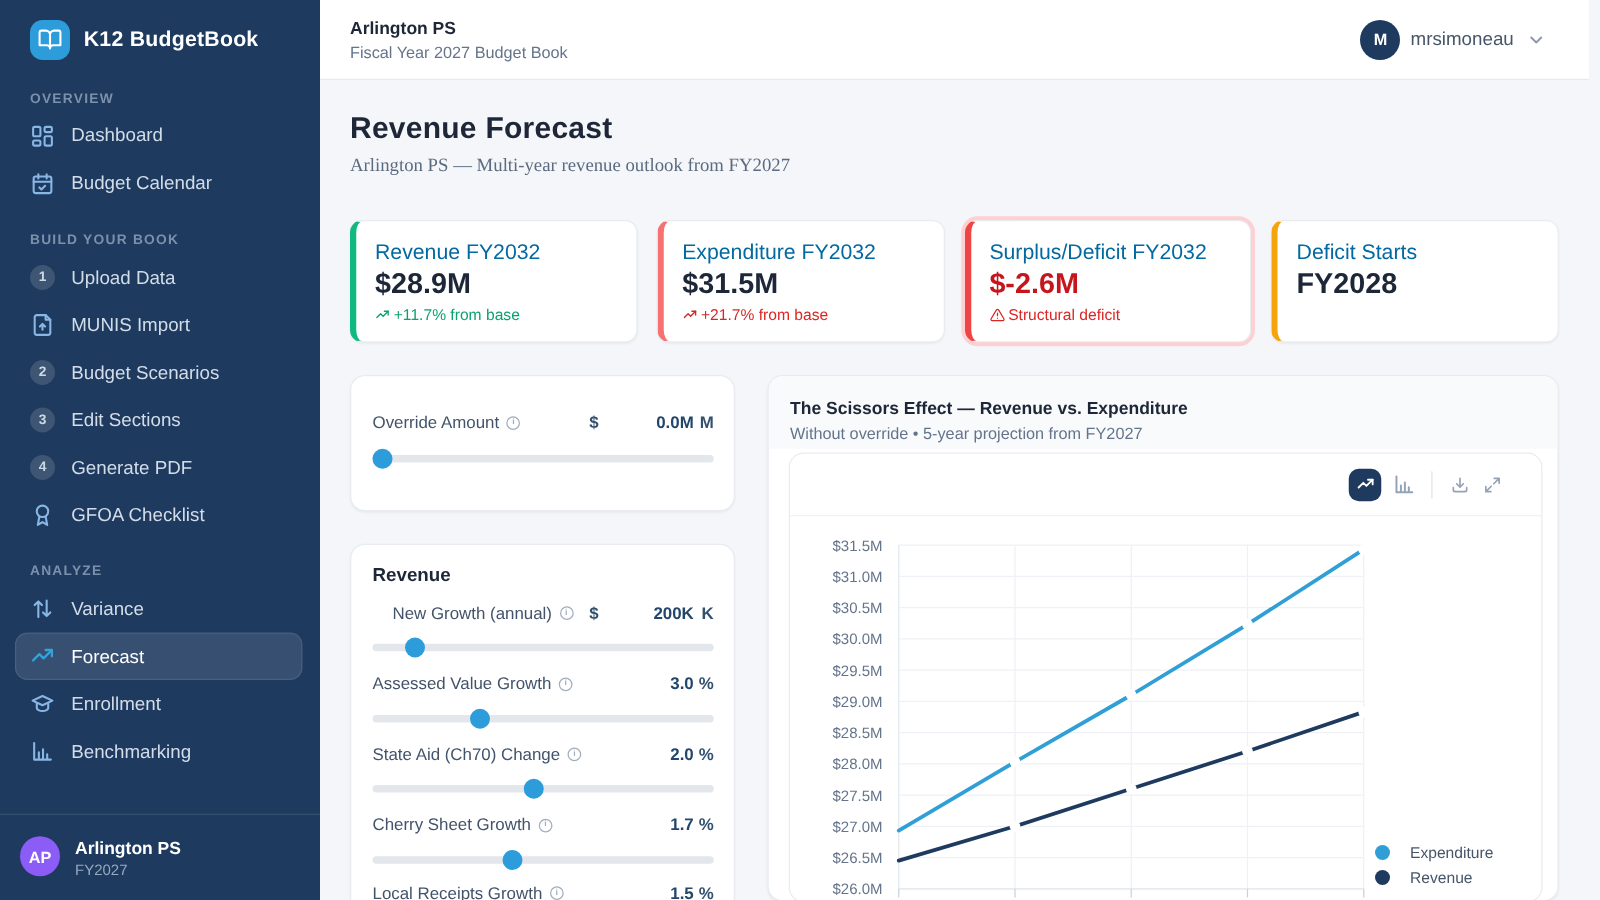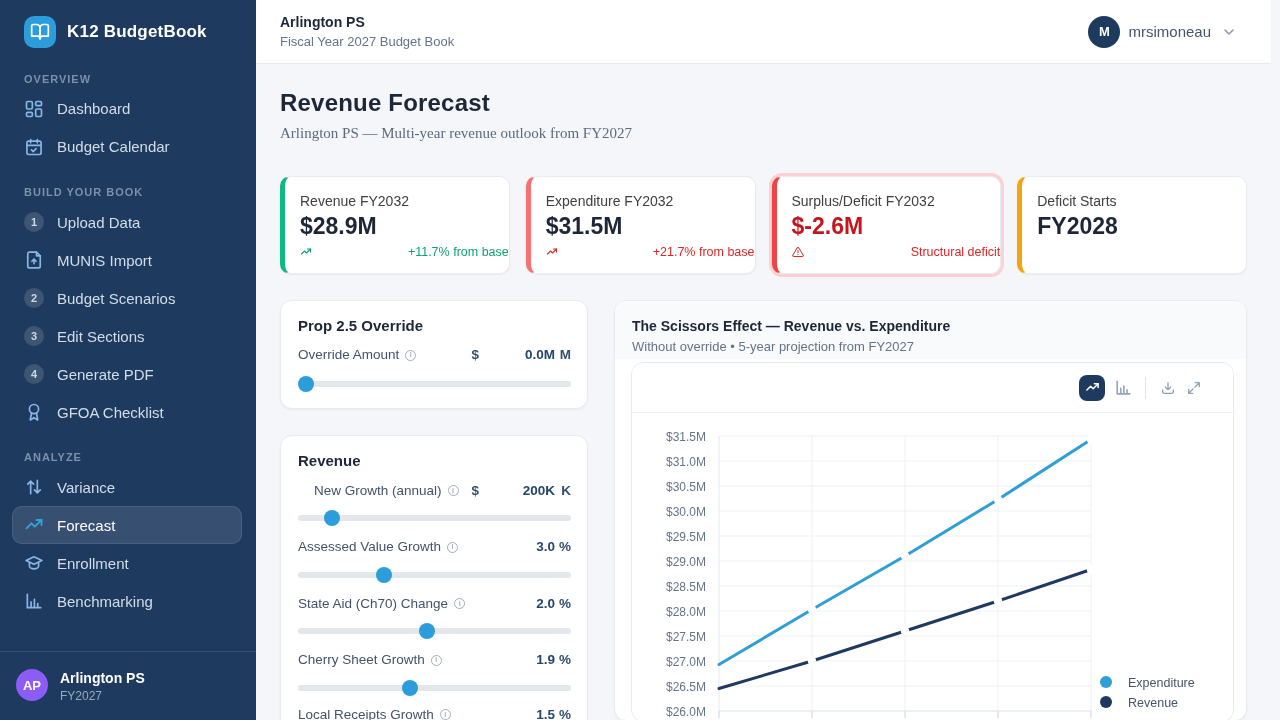--- a/index.html
+++ b/index.html
@@ -34,23 +34,23 @@
 .tb-av { width:32px; height:32px; border-radius:50%; background:#1e3a5f; color:#fff; font-size:13px; font-weight:bold; display:flex; align-items:center; justify-content:center; }
 .tb-name { font-size:15px; color:#475569; margin:0 10px 0 8px; }
 
 .content { padding:25px 24px 0 24px; }
 h1 { font-size:24px; line-height:28px; color:#1d2738; letter-spacing:.2px; }
 .page-sub { font-size:15px; color:#5b6b80; margin-top:8px;font-family:Liberation Serif, serif; }
 
 
 .stats { display:flex; gap:16px; margin-top:34px; }
 .scard { flex:1; background:#fff; border:1px solid #e8ecf1; border-left:5px solid #10b981; border-radius:10px; padding:17px 0 0 15px; height:98px; box-shadow:0 1px 2px rgba(16,24,40,.05); }
-.scard .slabel { font-size:14px; line-height:15px; color:#404040; }
+.scard .slabel { font-size:17px; line-height:15px; color:#0369a1; }
 .scard .sval { font-size:23px; font-weight:bold; color:#1d2738; margin-top:4px; line-height:27px; }
-.scard .sdelta { font-size:12.5px; margin-top:5px; display:flex; align-items:center; gap:3px;justify-content:space-between; }
+.scard .sdelta { font-size:12.5px; margin-top:5px; display:flex; align-items:center; gap:3px; }
 .scard.green { border-left-color:#10b981; }
 .scard.red { border-left-color:#f87171; }
 .scard.ring { border-left-color:#ef4444; box-shadow:0 0 0 3px #fdd0d3; }
 .scard.amber { border-left-color:#f5a40b; }
 .delta-green { color:#0da271; }
 .delta-red { color:#dc2626; }
 
 
 .cols { display:flex; gap:26px; margin-top:26px; align-items:flex-start; }
 .leftcol { width:308px; min-width:308px; }
@@ -222,21 +222,20 @@
         </div>
         <div class="scard amber">
           <div class="slabel">Deficit Starts</div>
           <div class="sval">FY2028</div>
         </div>
       </div>
 
       <div class="cols">
         <div class="leftcol">
           <div class="panel prop">
-            <div class="panel-title">Prop 2.5 Override</div>
             <div class="srow" style="margin-top:13px;">
               <span class="sl-label">Override Amount <span class="info">i</span></span>
               <span class="sl-dollar">$</span>
               <span class="sl-val">0.0M</span>
               <span class="sl-unit">M</span>
             </div>
             <div class="track" style="margin-top:18px;">
                 <span class="thumb" style="left:0px;"></span>
               </div>
           </div>
@@ -263,21 +262,21 @@
             <div class="srow" style="margin-top:18px;">
               <span class="sl-label">State Aid (Ch70) Change <span class="info">i</span></span>
               <span class="sl-val">2.0</span>
               <span class="sl-unit">%</span>
             </div>
             <div class="track" style="margin-top:16.5px;">
                 <span class="thumb" style="left:121px;"></span>
               </div>
             <div class="srow" style="margin-top:18px;">
               <span class="sl-label">Cherry Sheet Growth <span class="info">i</span></span>
-              <span class="sl-val">1.9</span>
+              <span class="sl-val">1.7</span>
               <span class="sl-unit">%</span>
             </div>
             <div class="track" style="margin-top:16.5px;">
                 <span class="thumb" style="left:104px;"></span>
               </div>
             <div class="srow" style="margin-top:16px;">
               <span class="sl-label">Local Receipts Growth <span class="info">i</span></span>
               <span class="sl-val">1.5</span>
               <span class="sl-unit">%</span>
             </div>

